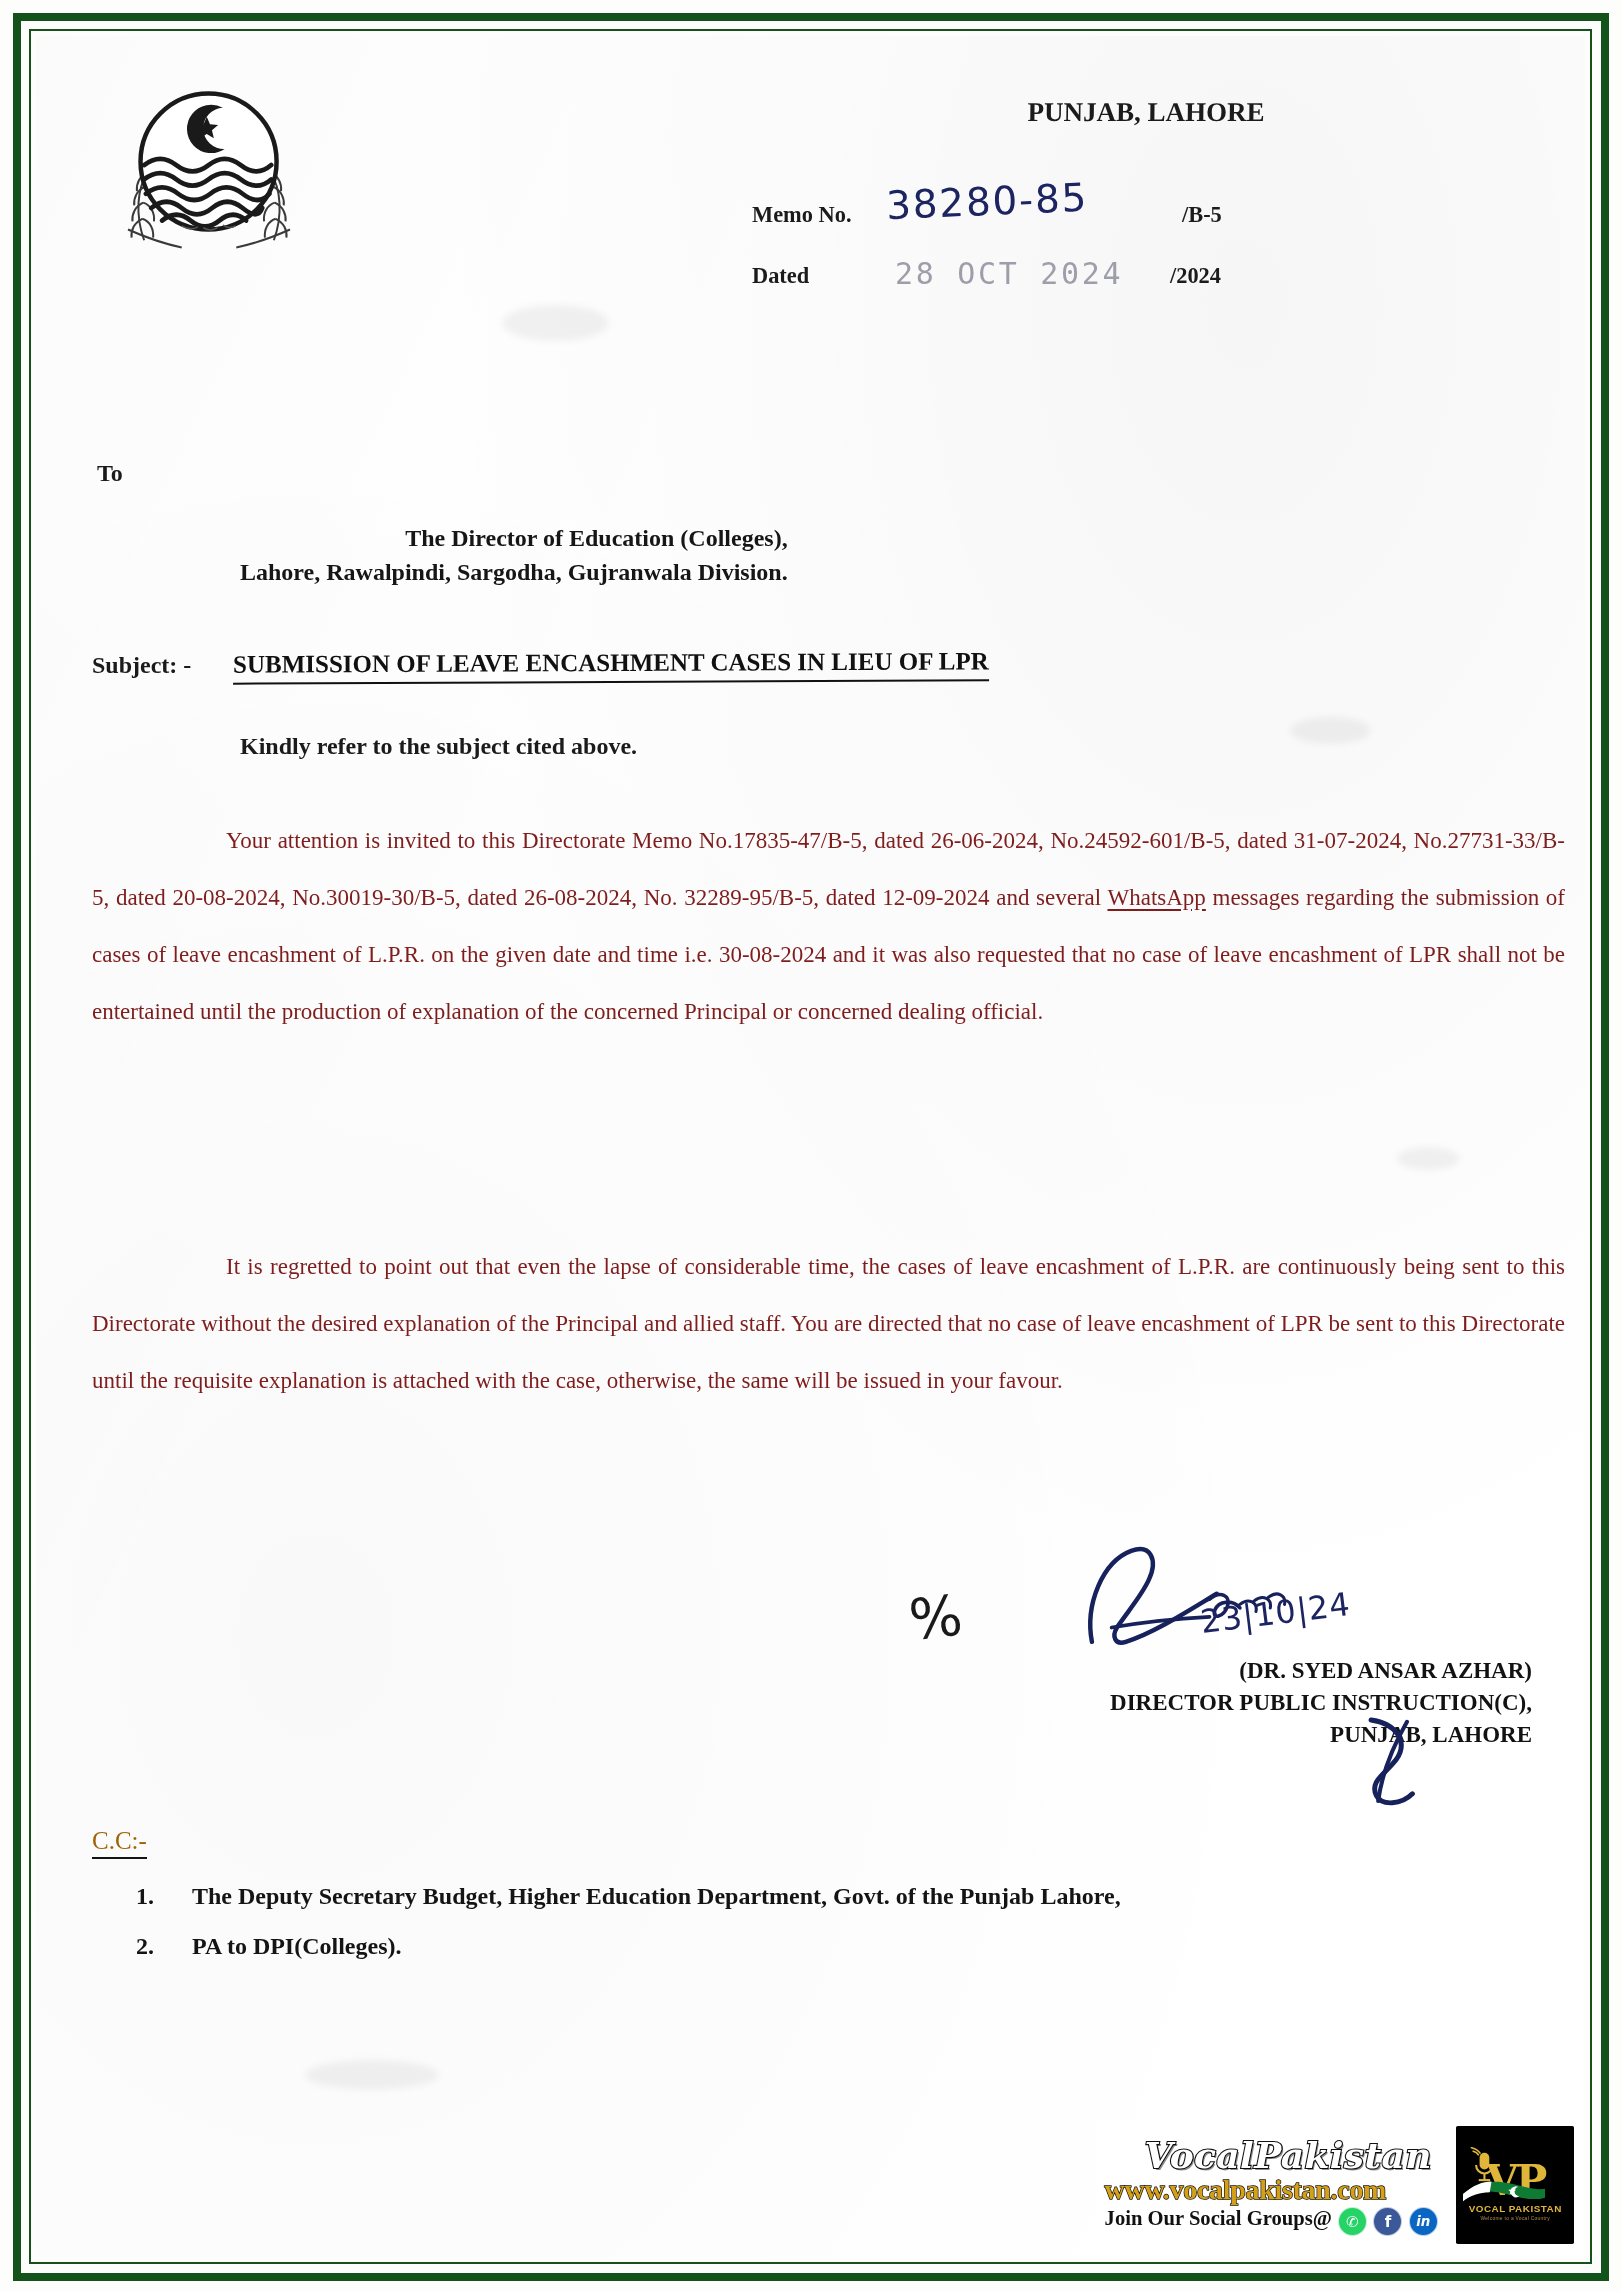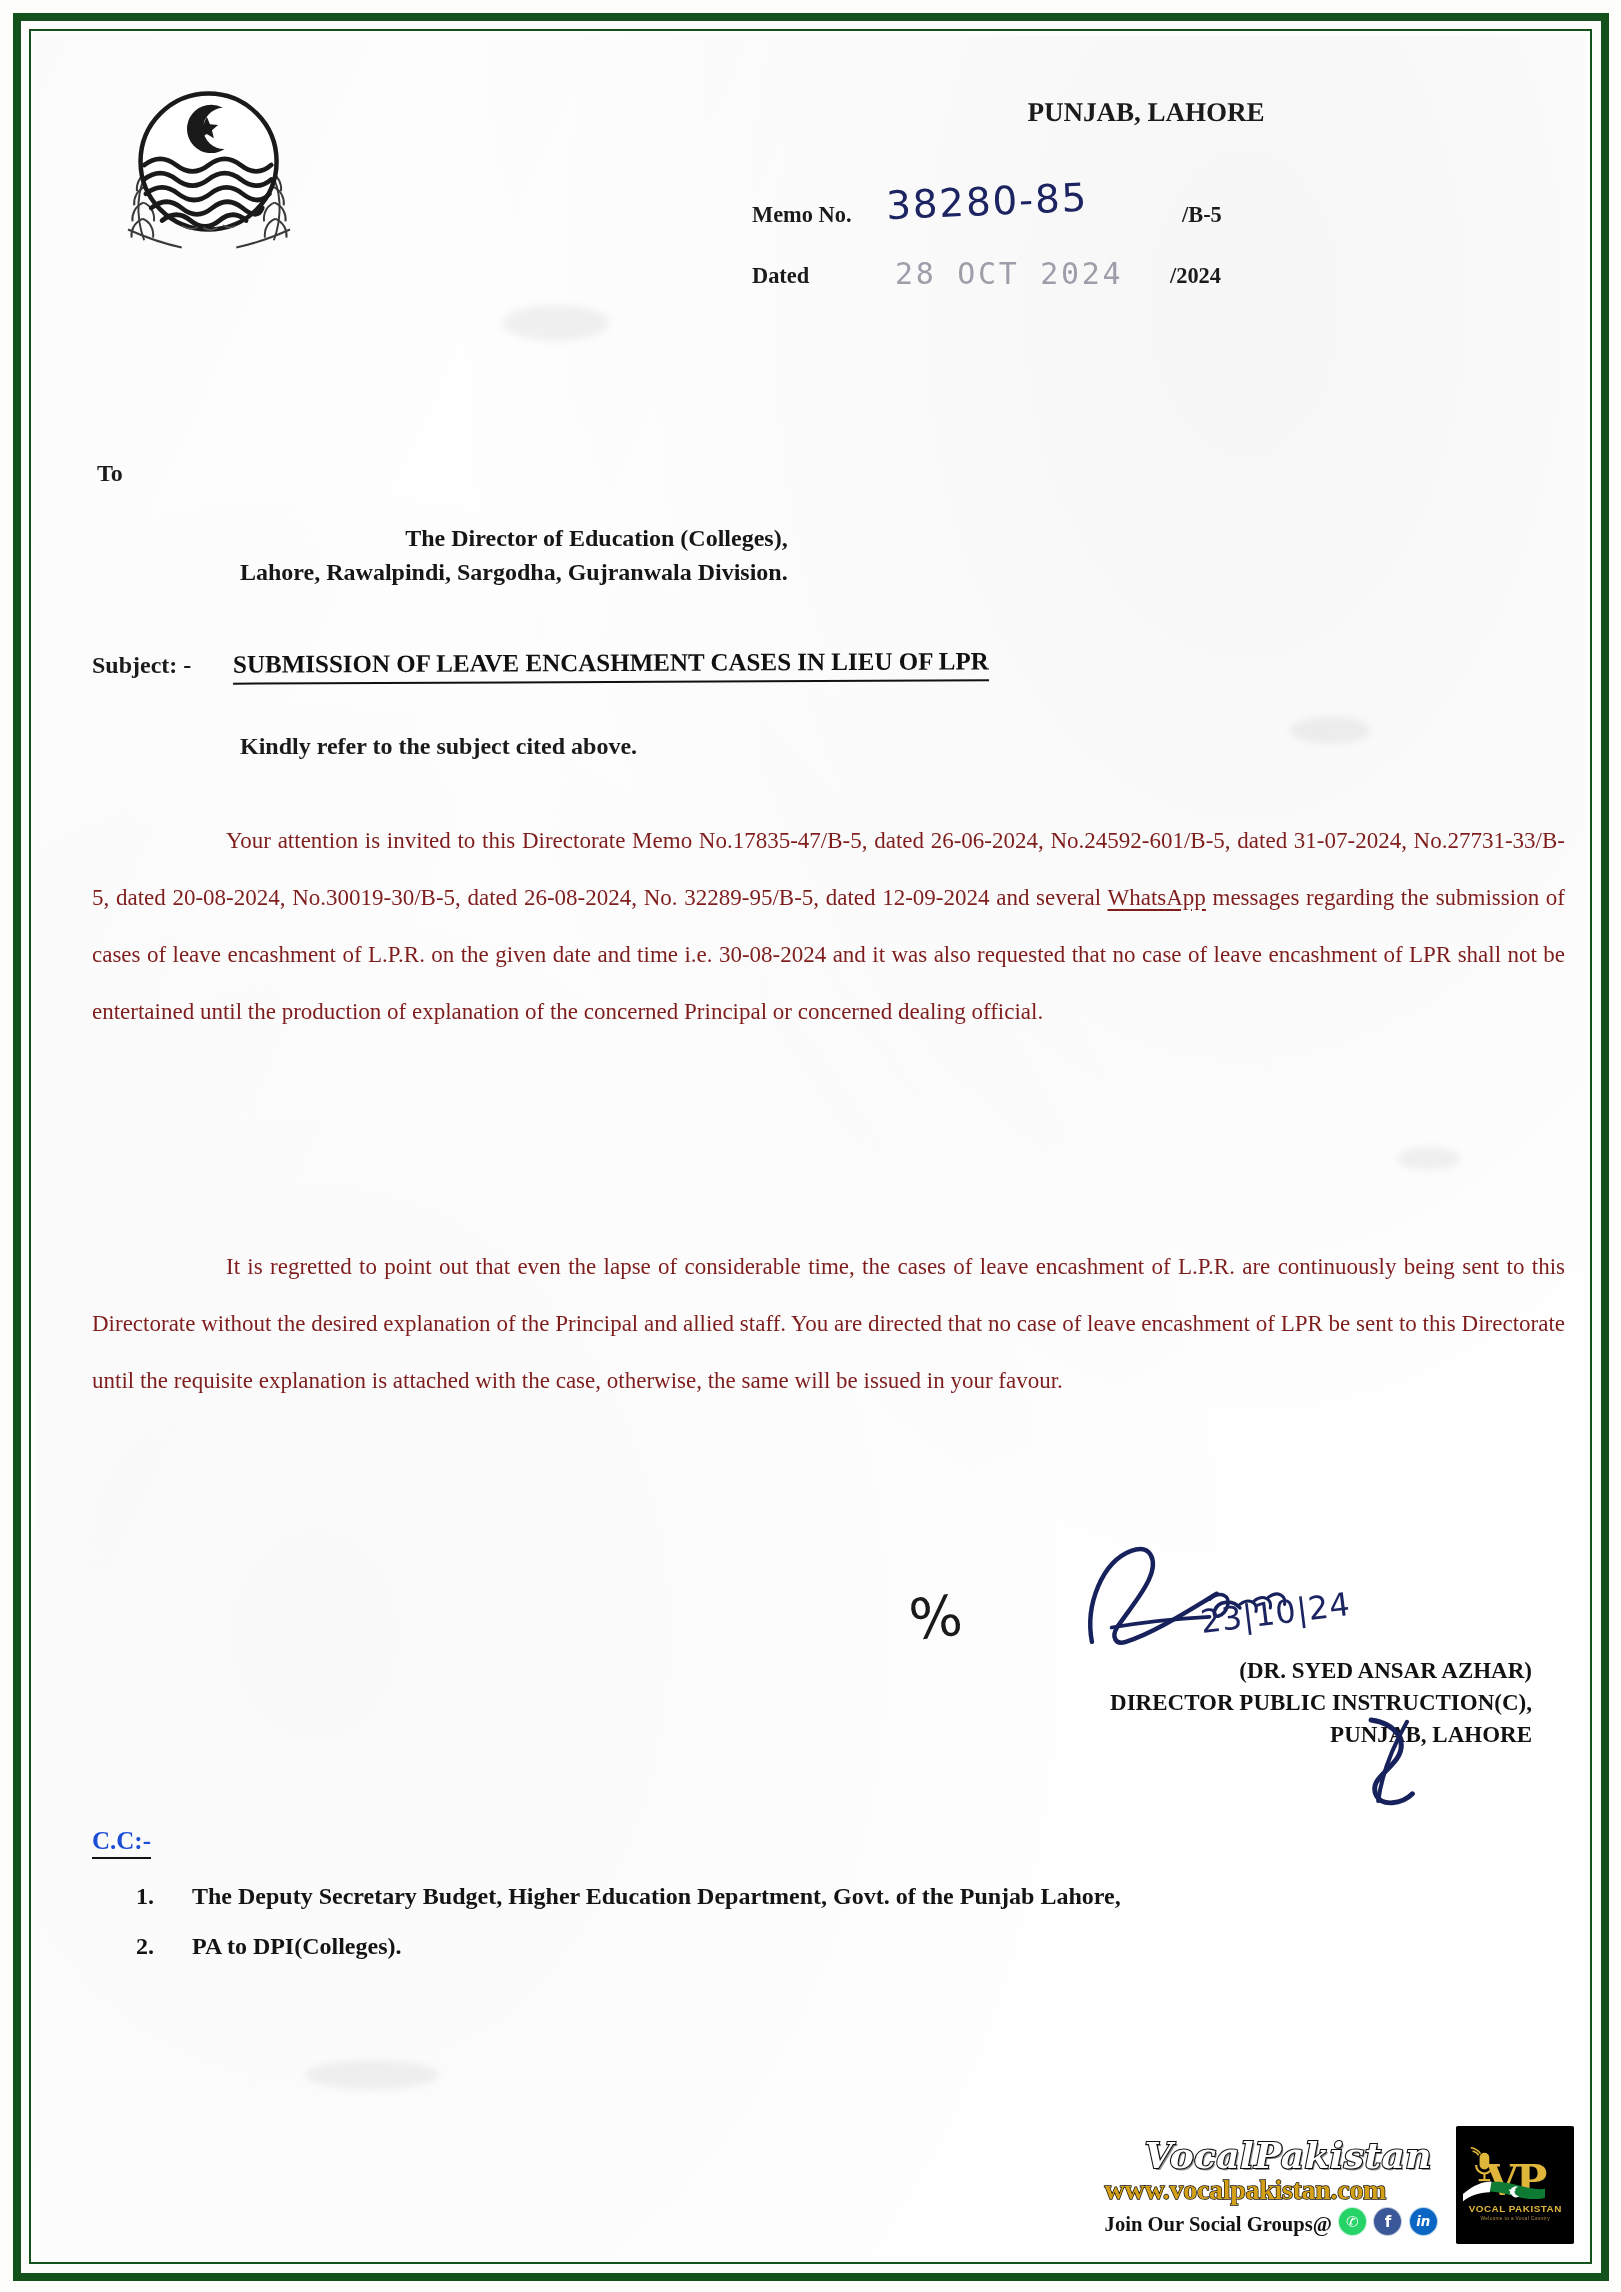--- a/index.html
+++ b/index.html
@@ -161,21 +161,21 @@
     font-weight:bold;font-size:23px;line-height:32px;color:#121212;
   }
   .sig-mark{
     position:absolute;left:1317px;top:1675px;
     width:81px;height:99px;
   }
 
   
   .cc-label{
     position:absolute;left:56px;top:1791px;
-    font-weight:bold;font-size:25px;color:#1d4ed8;
+    font-weight:normal;font-size:25px;color:#a16207;
     border-bottom:2.7px solid #141414;
     padding-bottom:1.8px;
   }
   .cc-list{
     position:absolute;left:100px;top:1847px;width:1343px;
     margin:0;padding:0;list-style:none;
   }
   .cc-list li{
     font-weight:bold;font-size:24px;
     color:#141414;margin-bottom:23px;
@@ -209,21 +209,21 @@
   }
   .wm-url{
     font-family:"Liberation Serif", serif;
     font-weight:bold;font-size:28px;line-height:32px;
     color:#d4a017;
     -webkit-text-stroke:1.4px #111;
     paint-order:stroke fill;
     letter-spacing:-0.3px;
   }
   .wm-join{
-    display:flex;align-items:flex-end;gap:6.3px;
+    display:flex;align-items:flex-start;gap:6.3px;
     font-family:"Liberation Serif", serif;
     font-weight:bold;font-size:20.6px;color:#111;
     margin-top:1.8px;
   }
   .soc{
     width:27px;height:27px;border-radius:50%;
     display:inline-flex;align-items:center;justify-content:center;
     font-family:"DejaVu Sans", sans-serif;
     font-size:15px;font-weight:bold;color:#fff;
     border:1.3px solid rgba(255,255,255,.7);

